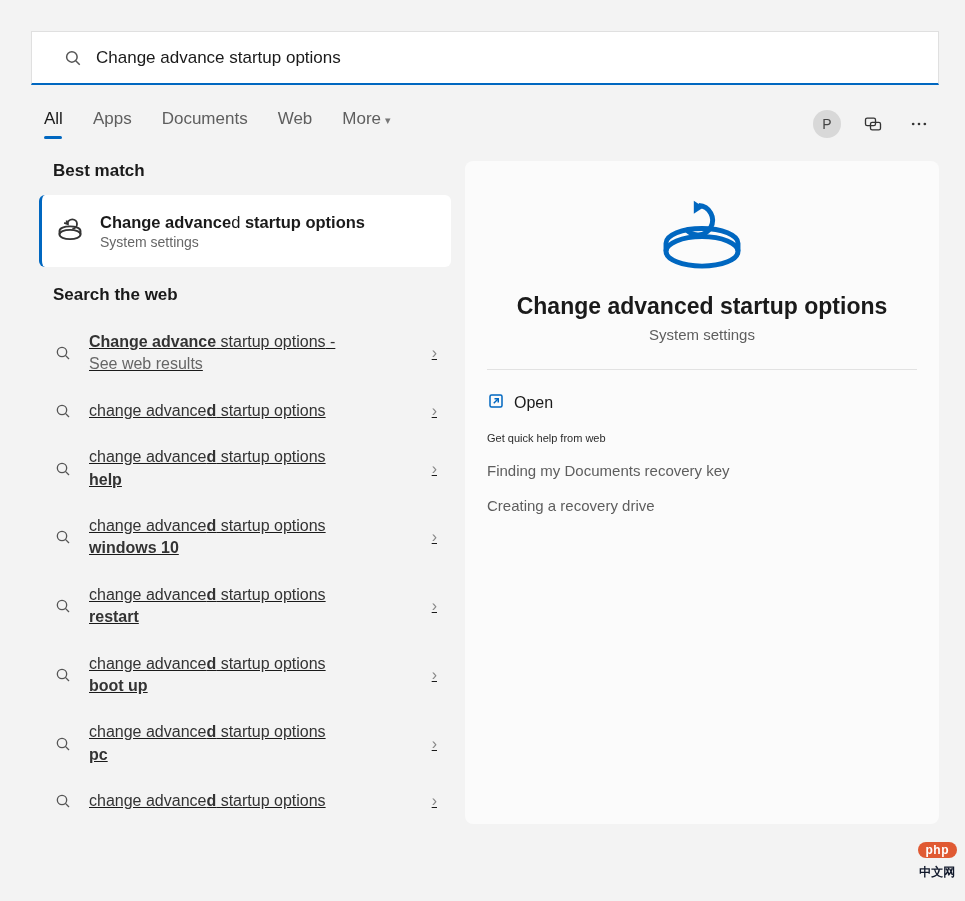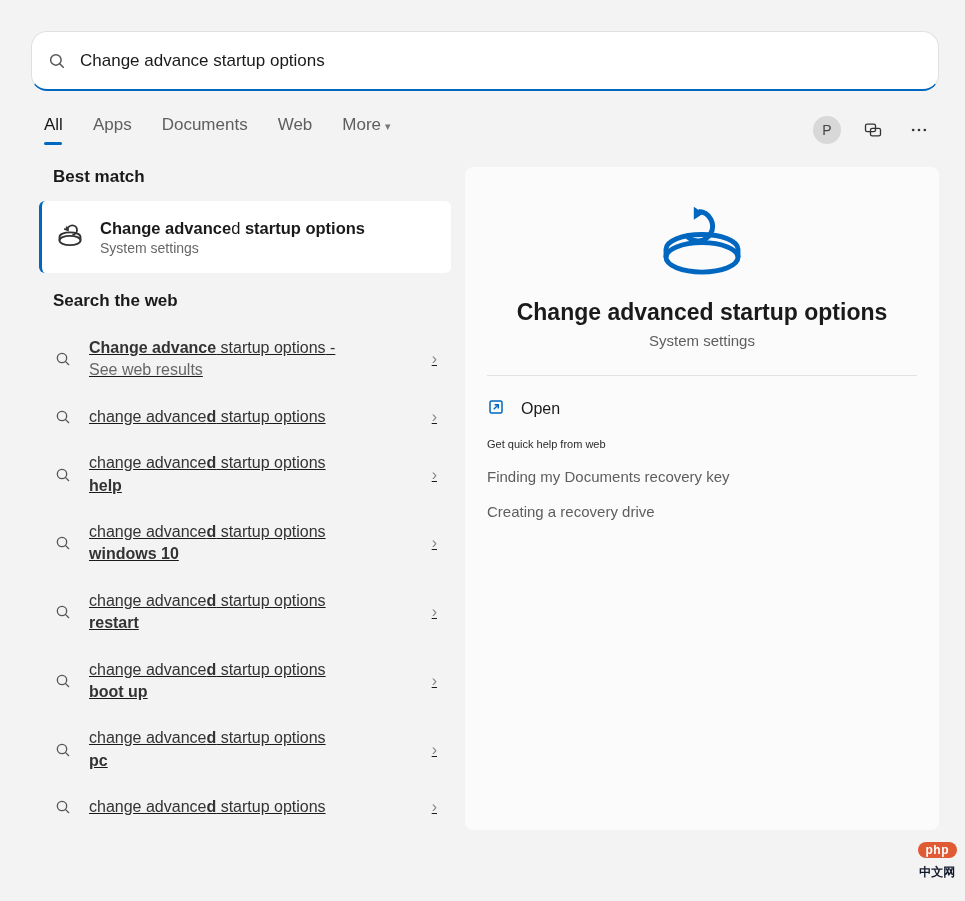--- a/index.html
+++ b/index.html
@@ -13,23 +13,23 @@
     }
     .search-wrapper {
       padding: 31px 26px 0 31px;
     }
     .search-box {
       display: flex;
       align-items: center;
       background: #fff;
       border: 1px solid #e0e0e0;
       border-bottom: 2px solid #0067c0;
-      border-radius: 16px;
-      height: 60px;
-      padding: 0 16px;
+      border-radius: 0;
+      height: 54px;
+      padding: 0 32px;
     }
     .search-box svg { flex-shrink: 0; }
     .search-input {
       flex: 1;
       border: none;
       outline: none;
       font-size: 17px;
       padding-left: 14px;
       color: #1a1a1a;
       font-family: inherit;
@@ -148,21 +148,21 @@
     }
     .detail-hero {
       text-align: center;
       padding-top: 6px;
     }
     .detail-hero svg { margin-bottom: 18px; }
     .detail-title { font-size: 23px; font-weight: 600; }
     .detail-sub { font-size: 15px; color: #5e5e5e; margin-top: 6px; }
     .divider { height:1px; background:#e2e2e2; margin: 26px 0 16px; }
     .open-row {
-      display:flex; align-items:center; gap: 16px;
+      display:flex; align-items:center; gap: 9px;
       padding: 6px 0 18px;
       cursor:pointer;
     }
     .open-row .icon { color:#0067c0; }
     .open-row .label { font-size:16px; }
     .help-label { font-size:11px; color:#2b2b2b; margin-bottom: 18px; }
     .help-link { font-size:15px; color:#5e5e5e; margin-bottom: 18px; cursor:pointer; }
     .watermark {
       position: absolute;
       right: 8px;

